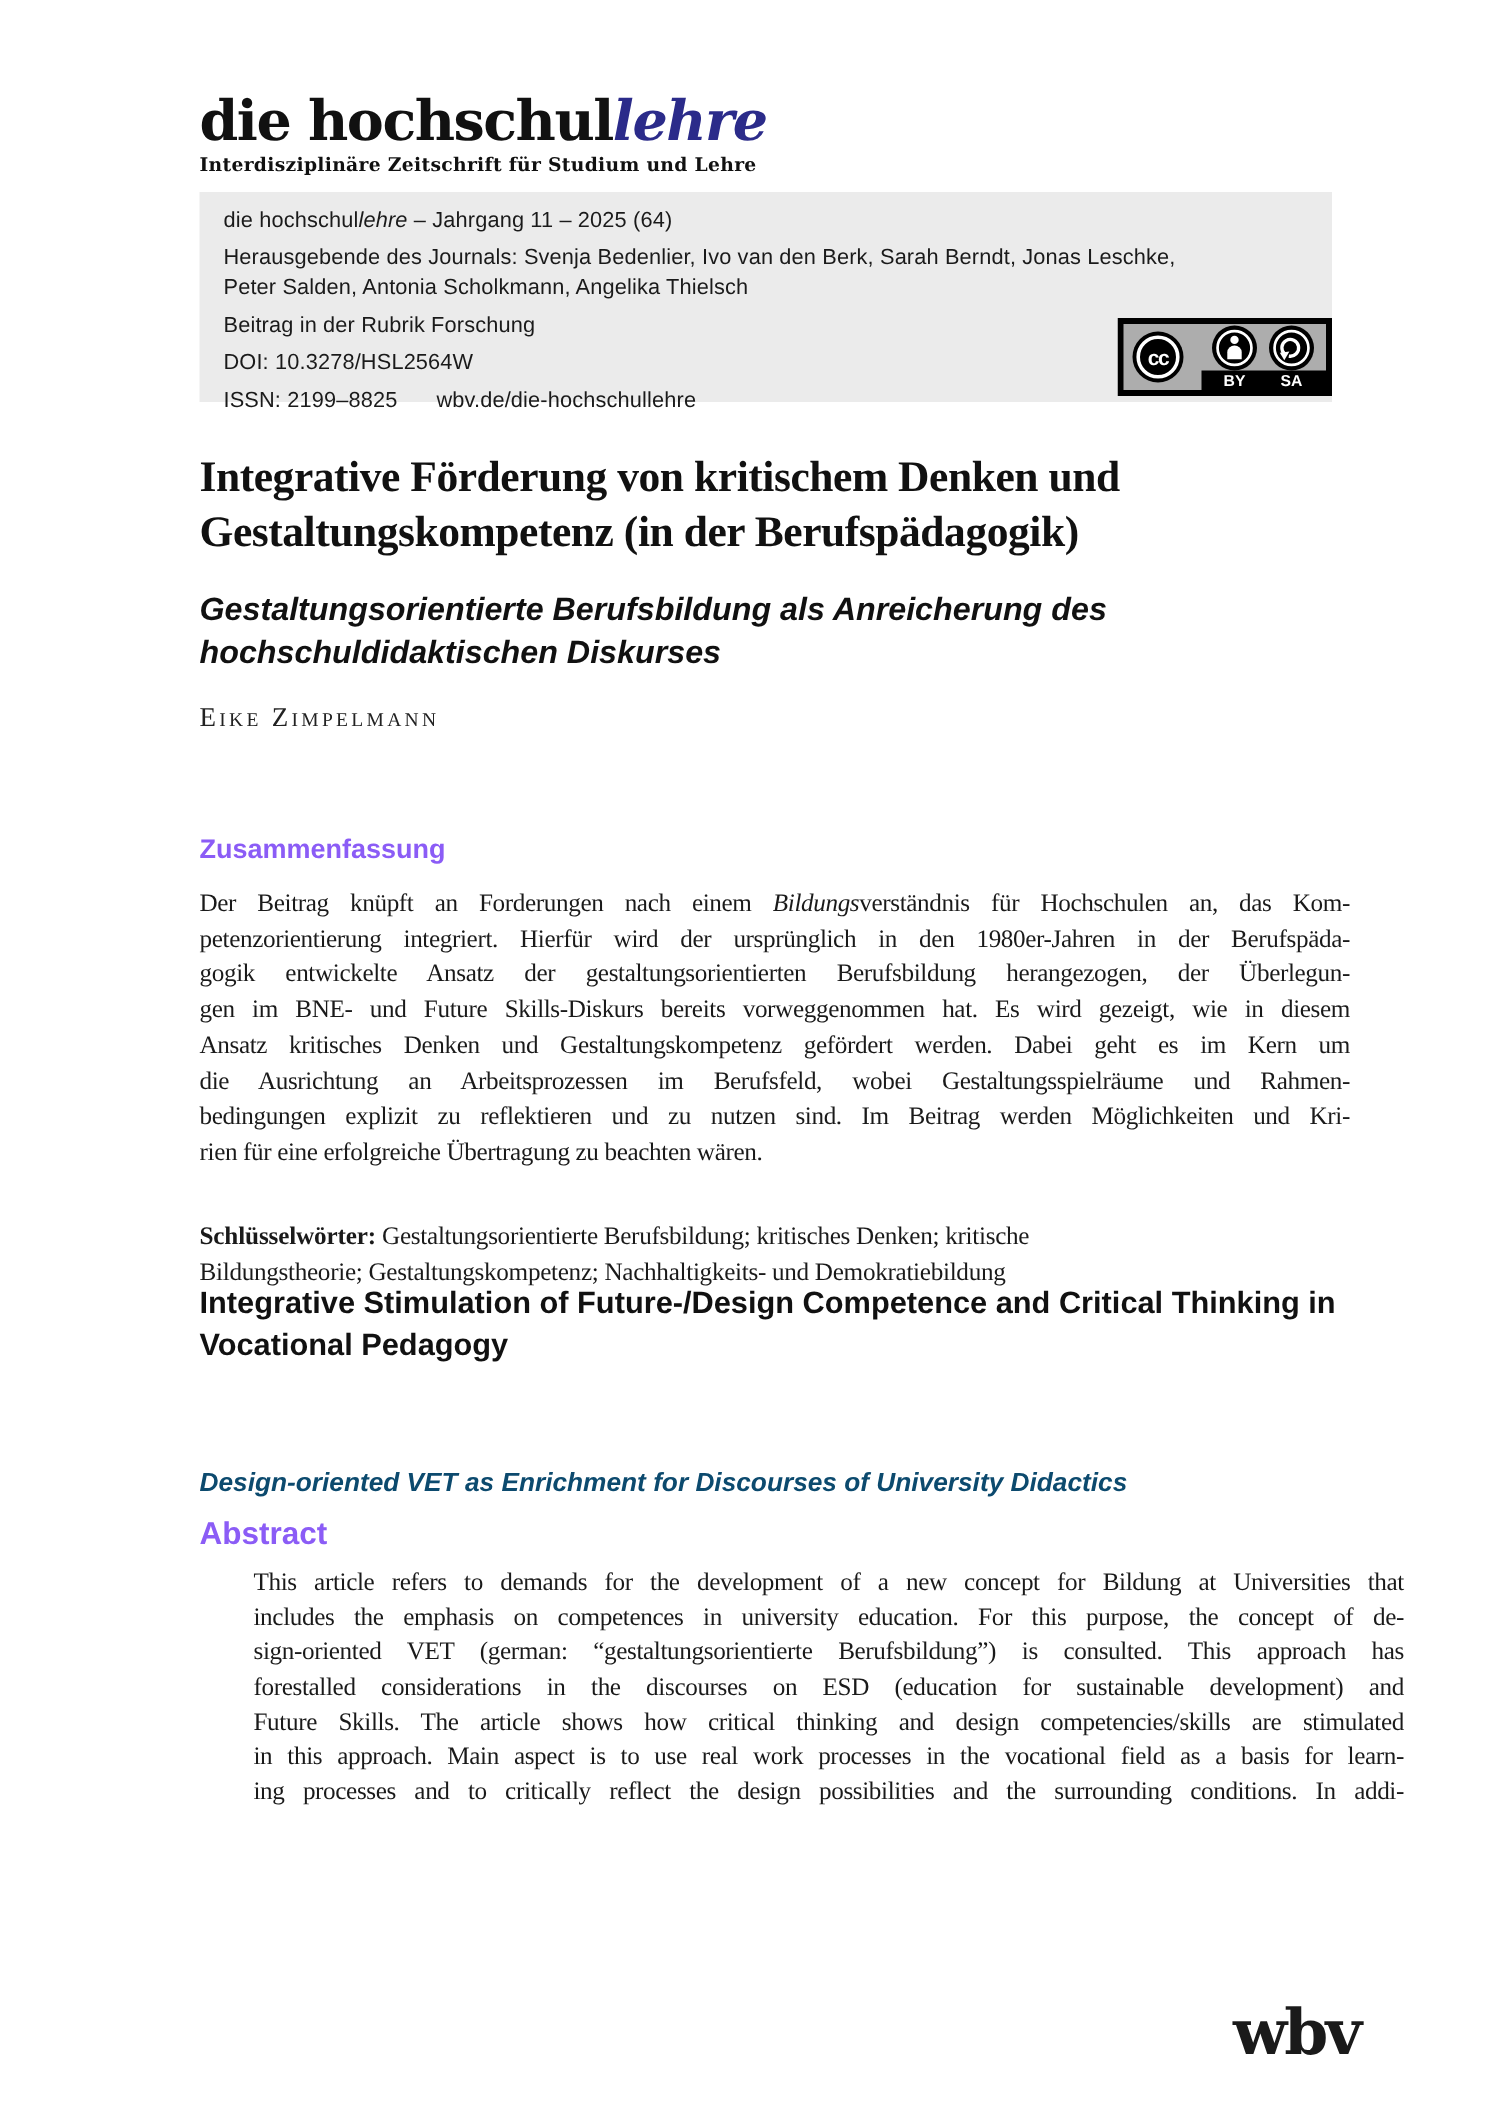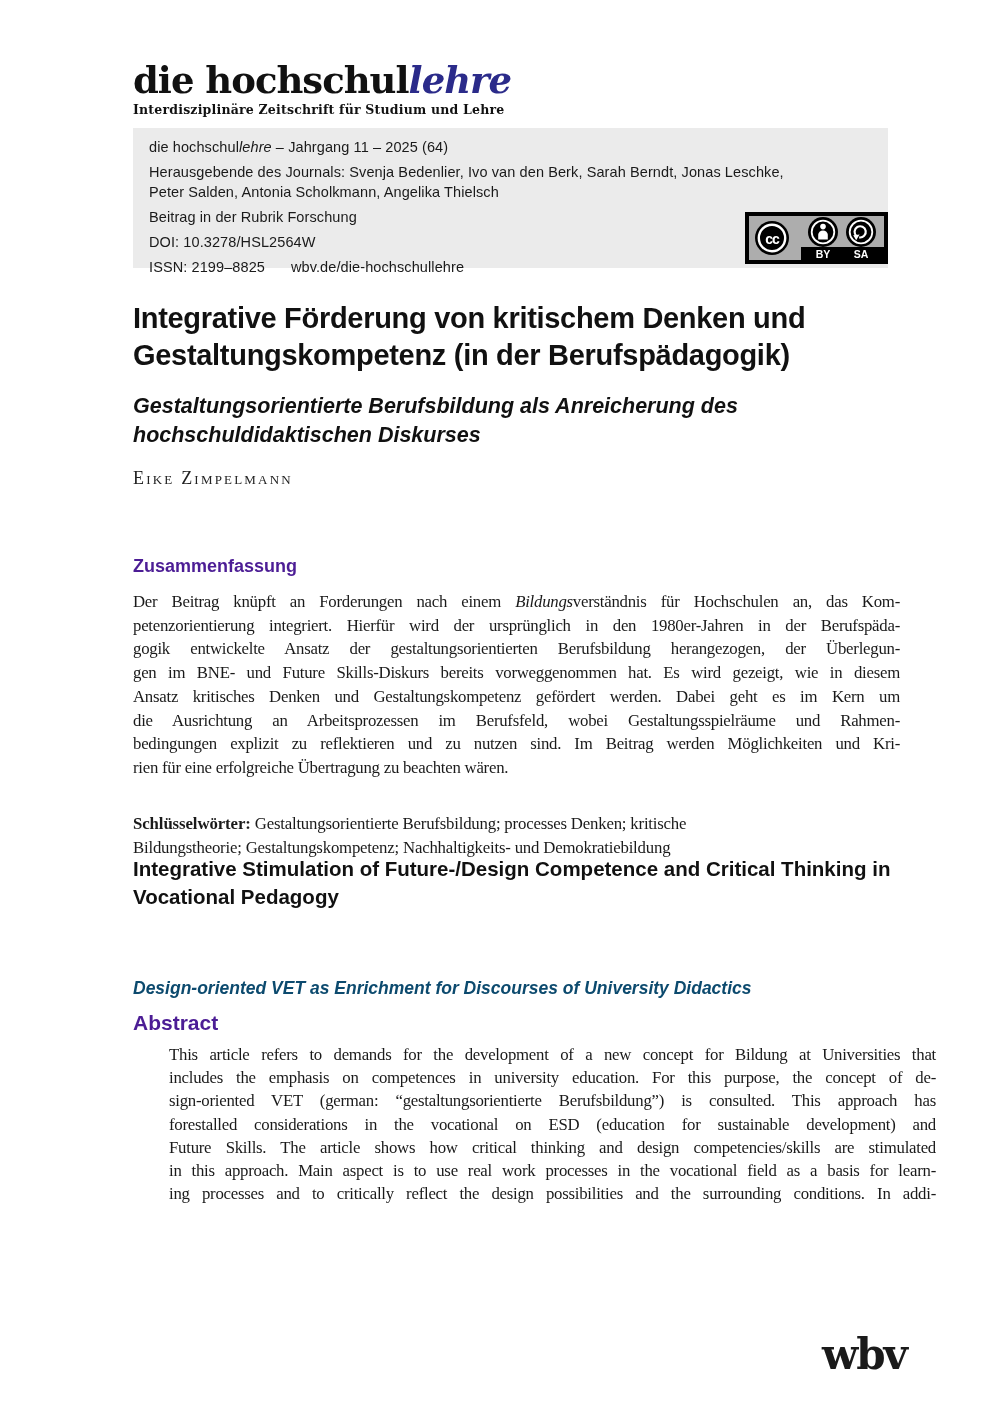--- a/index.html
+++ b/index.html
@@ -27,32 +27,32 @@
     margin:0 0 5px 0; font-size:14.5px; line-height:20px; color:#1a1a1a;
     letter-spacing:0.1px;
   }
   .ib-it { font-style:italic; }
   .pre { white-space:pre-line; }
   .ib-url { margin-left:26px; }
   .cc-badge { position:absolute; right:0px; top:84px; width:143px; height:52px; }
   
   .title-de {
     position:absolute; left:133px; top:300px; width:767px; margin:0;
-    font-size:29px; line-height:37px; font-weight:bold; letter-spacing:-0.3px; color:#111;
+    font-size:29px; line-height:37px; font-weight:bold; letter-spacing:-0.3px; color:#111;font-family:Liberation Serif, serif;
   }
   .subtitle-de {
     position:absolute; left:133px; top:392px; width:767px; margin:0;
     font-size:21.5px; line-height:29px; font-weight:bold; font-style:italic; color:#111;
   }
   .author {
     position:absolute; left:133px; top:468px;
     font-family:"Liberation Serif", serif; font-size:18px; letter-spacing:2.2px;
     font-variant:small-caps; color:#222;
   }
-  .h-sec { position:absolute; left:133px; margin:0; font-weight:bold; color:#4c1d95; }
+  .h-sec { position:absolute; left:133px; margin:0; font-weight:bold; color:#8b5cf6; }
   .h-zf  { top:556px; font-size:18px; }
   .h-abs { top:1011px; font-size:21px; }
   .title-en {
     position:absolute; left:133px; top:855px; width:830px; margin:0;
     font-size:20.5px; line-height:28px; font-weight:bold; color:#111;
   }
   .subtitle-en {
     position:absolute; left:133px; top:976px; width:767px; margin:0;
     font-size:17.5px; line-height:24px; font-weight:bold; font-style:italic; color:#0c4a6e;
   }
@@ -137,32 +137,32 @@
       <div class="jline">petenzorientierung integriert. Hierfür wird der ursprünglich in den 1980er-Jahren in der Berufspäda-</div>
       <div class="jline">gogik entwickelte Ansatz der gestaltungsorientierten Berufsbildung herangezogen, der Überlegun-</div>
       <div class="jline">gen im BNE- und Future Skills-Diskurs bereits vorweggenommen hat. Es wird gezeigt, wie in diesem</div>
       <div class="jline">Ansatz kritisches Denken und Gestaltungskompetenz gefördert werden. Dabei geht es im Kern um</div>
       <div class="jline">die Ausrichtung an Arbeitsprozessen im Berufsfeld, wobei Gestaltungsspielräume und Rahmen-</div>
       <div class="jline">bedingungen explizit zu reflektieren und zu nutzen sind. Im Beitrag werden Möglichkeiten und Kri-</div>
       <div class="jline jline-last">rien für eine erfolgreiche Übertragung zu beachten wären.</div>
     </div>
 
   <p class="keywords">
-    <span class="kw-line"><b>Schlüsselwörter:</b><span> Gestaltungsorientierte Berufsbildung; processes Denken; kritische</span></span>
+    <span class="kw-line"><b>Schlüsselwörter:</b><span> Gestaltungsorientierte Berufsbildung; kritisches Denken; kritische</span></span>
     <span class="kw-line">Bildungstheorie; Gestaltungskompetenz; Nachhaltigkeits- und Demokratiebildung</span>
   </p>
 
   <h1 class="title-en">Integrative Stimulation of Future-/Design Competence and Critical Thinking in Vocational Pedagogy</h1>
   <h2 class="subtitle-en">Design-oriented VET as Enrichment for Discourses of University Didactics</h2>
   <h3 class="h-sec h-abs">Abstract</h3>
   <div class="body-text abs-en">
       <div class="jline">This article refers to demands for the development of a new concept for Bildung at Universities that</div>
       <div class="jline">includes the emphasis on competences in university education. For this purpose, the concept of de-</div>
       <div class="jline">sign-oriented VET (german: “gestaltungsorientierte Berufsbildung”) is consulted. This approach has</div>
-      <div class="jline">forestalled considerations in the vocational on ESD (education for sustainable development) and</div>
+      <div class="jline">forestalled considerations in the discourses on ESD (education for sustainable development) and</div>
       <div class="jline">Future Skills. The article shows how critical thinking and design competencies/skills are stimulated</div>
       <div class="jline">in this approach. Main aspect is to use real work processes in the vocational field as a basis for learn-</div>
       <div class="jline">ing processes and to critically reflect the design possibilities and the surrounding conditions. In addi-</div>
     </div>
 
   <div class="wbv">wbv</div>
 
 </div>
 
 </body></html>

